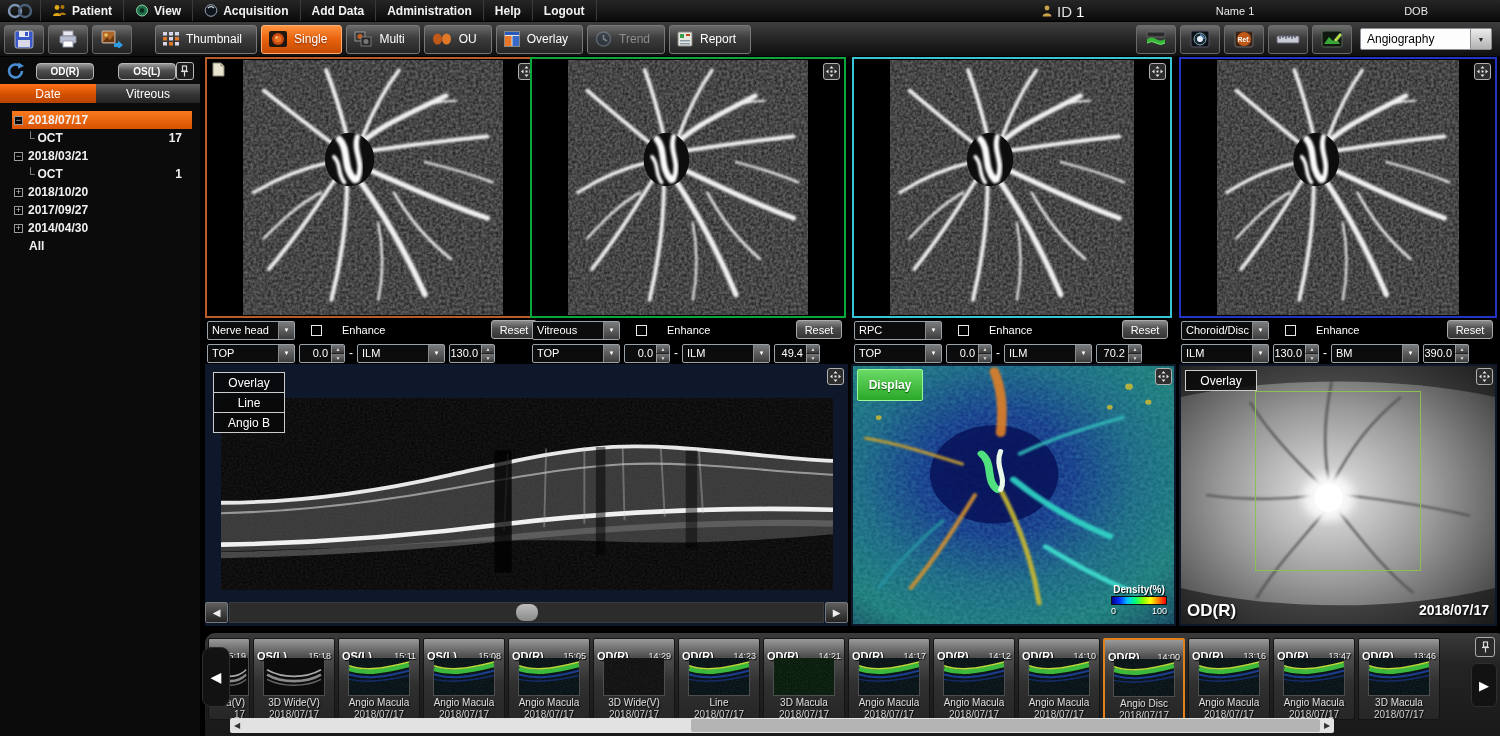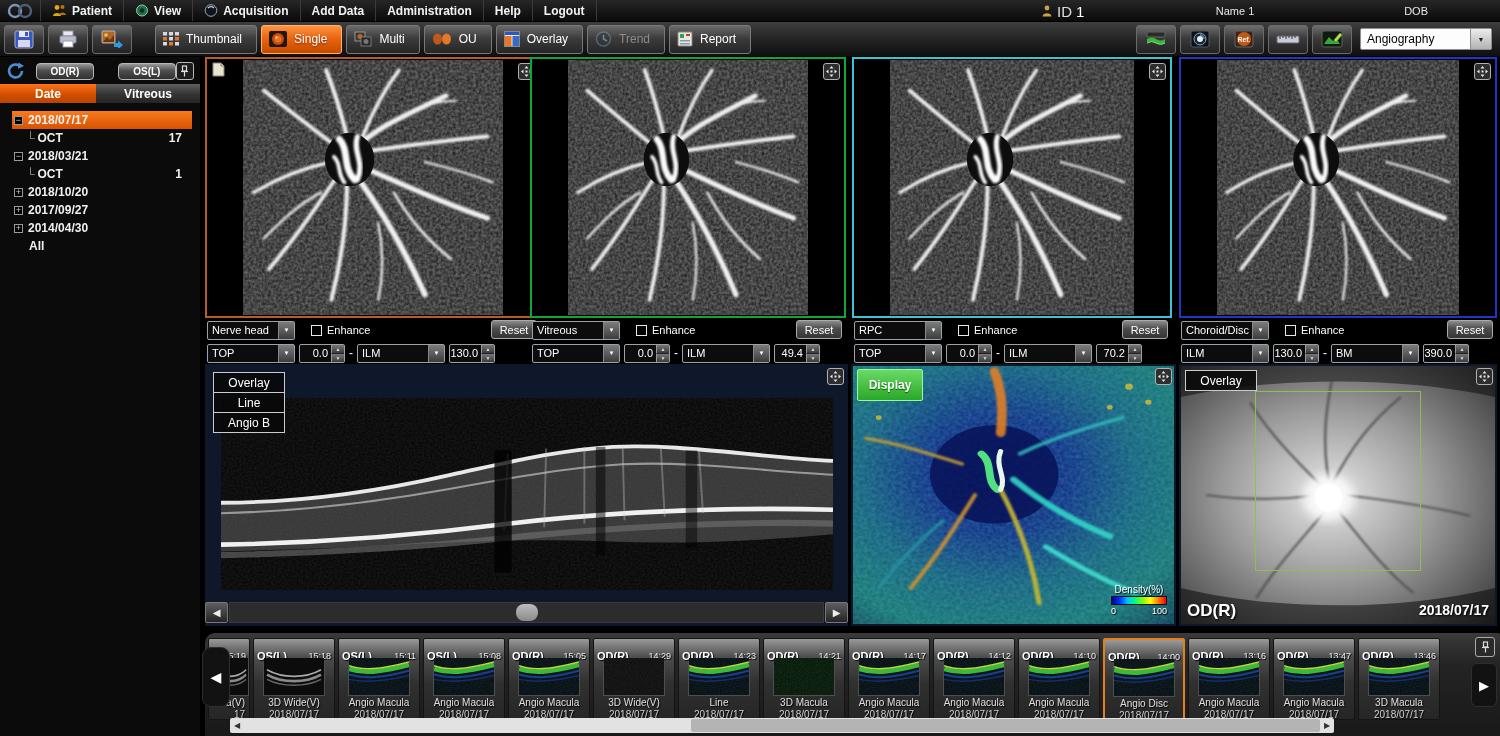--- a/index.html
+++ b/index.html
@@ -31,21 +31,21 @@
   .combo-light{width:132px;height:22px;background:#fdfdfd;border:1px solid #8a8f96;display:flex;align-items:center;border-radius:2px;font-size:12px;color:#000;padding-left:6px;margin-left:4px}
   .cl-chev{margin-left:auto;width:21px;height:20px;background:linear-gradient(#ececec,#b2b2b2);border-left:1px solid #8a8f96;display:flex;align-items:center;justify-content:center;font-size:7px;color:#222}
 
   
   #sidebar{position:absolute;left:0;top:57px;width:200px;height:679px;background:#0b0b0b}
   .side-ctrl{position:absolute;left:0;top:3px;width:100%;height:22px;display:flex;align-items:center;padding:0 6px}
   .eye-btn{width:64px;height:17px;border-radius:4px;border:1px solid #b8b8b8;background:linear-gradient(#9a9a9a,#4e4e4e 45%,#313131);color:#fff;font-size:10px;font-weight:bold;display:flex;align-items:center;justify-content:center}
   .eb1{margin-left:10px}.eb2{margin-left:24px}
   .pin-btn{margin-left:auto;width:20px;height:18px;border:1px solid #b8b8b8;border-radius:3px;background:#1c1c1c;display:flex;align-items:center;justify-content:center}
   .side-tabs{position:absolute;left:0;top:27px;width:100%;height:19px;display:flex}
-  .stab{height:100%;display:flex;align-items:center;justify-content:center;color:#fff;font-size:12px;font-weight:bold}
+  .stab{height:100%;display:flex;align-items:center;justify-content:center;color:#fff;font-size:12px;font-weight:normal}
   .stab.date{width:96px;background:linear-gradient(#ff7318,#d34f00 55%,#b84400)}
   .stab.proc{flex:1;background:linear-gradient(#5f5f5f,#343434 55%,#242424)}
   #treeRows{position:absolute;left:0;top:54px;width:100%}
   .trow{display:flex;align-items:center;height:18px;margin:0 8px 0 12px;color:#f0f0f0;font-weight:bold;font-size:12px;cursor:default}
   .trow.sel{background:linear-gradient(#f97a1e,#d85200)}
   .texp{width:9px;height:9px;border:1px solid #9a9a9a;background:#000;color:#ccc;font-size:9px;line-height:7px;text-align:center;margin:0 5px 0 2px;font-weight:normal}
   .trow.child{padding-left:14px}
   .tcon{color:#999;margin-right:3px;font-weight:normal}
   .tcount{margin-left:auto;margin-right:10px}
   .trow.all{padding-left:17px}
@@ -53,21 +53,21 @@
   
   .col{position:absolute;top:57px;height:309px}
   .imgpanel{height:261px;border:2px solid #888;background:#000;position:relative}
   .imgpanel svg.art{position:absolute;left:36px;top:1px;width:calc(100% - 72px);height:calc(100% - 2px)}
   .exp{position:absolute;top:4px;right:4px;width:17px;height:17px;background:#2e2e2e;border:1px solid #b0b0b0;border-radius:3px;display:flex;align-items:center;justify-content:center}
   .note{position:absolute;left:5px;top:3px}
   .crow{height:22px;margin-top:1px;display:flex;align-items:center;gap:4px;padding:0 2px;position:relative}
   .combo{width:88px;height:19px;background:#0c0c0c;border:1px solid #9aa2aa;border-radius:2px;display:flex;align-items:center;color:#fff;font-size:11px}
   .cval{padding-left:4px;white-space:nowrap;overflow:hidden}
   .chev{margin-left:auto;width:16px;height:17px;background:linear-gradient(#7c7c7c,#3c3c3c);border-left:1px solid #888;color:#fff;font-size:6px;display:flex;align-items:center;justify-content:center}
-  .chk{display:flex;align-items:center;margin-left:12px;gap:5px;color:#fff;font-size:11px}
+  .chk{display:flex;align-items:center;margin-left:12px;gap:20px;color:#fff;font-size:11px}
   .box{width:11px;height:11px;background:#000;border:1px solid #e8e8e8;display:inline-block}
   .reset{position:absolute;right:4px;top:1px;width:46px;height:19px;background:linear-gradient(#8c8c8c,#4c4c4c 45%,#343434);border:1px solid #aaa;border-radius:3px;color:#fff;font-size:11px;font-family:inherit}
   .spin{width:46px;height:19px;background:#0c0c0c;border:1px solid #9aa2aa;border-radius:2px;display:flex;align-items:center;color:#fff;font-size:11px}
   .sval{flex:1;text-align:right;padding-right:3px}
   .sarr{display:flex;flex-direction:column;width:13px;height:17px;margin-left:0}
   .sarr i{flex:1;font-style:normal;font-size:5px;line-height:8px;text-align:center;color:#ddd;background:linear-gradient(#767676,#3a3a3a);border-left:1px solid #999}
   .sarr i:first-child{border-bottom:1px solid #222}
   .dash{color:#fff;font-size:12px}
 
   
@@ -80,21 +80,21 @@
   #fundus svg.art{position:absolute;left:2px;top:2px;width:314px;height:258px}
   .ostack{position:absolute;left:8px;top:8px;display:flex;flex-direction:column;z-index:3}
   .obtn{width:72px;height:21px;background:rgba(8,8,8,.85);border:1px solid #ccc;color:#fff;font-size:12px;display:flex;align-items:center;justify-content:center;font-family:inherit}
   .obtn + .obtn{margin-top:-1px}
   .disp{position:absolute;left:6px;top:5px;width:66px;height:32px;background:linear-gradient(#6ada66,#2aa828);border:1px solid #9cf79c;border-radius:2px;color:#fff;font-weight:bold;font-size:12px;display:flex;align-items:center;justify-content:center;text-shadow:0 1px 1px #065506;z-index:3}
   .bs-scroll{position:absolute;left:0;right:0;bottom:2px;height:23px;display:flex;align-items:center;z-index:3}
   .bs-arrow{width:23px;height:21px;background:linear-gradient(#5e5e5e,#242424);border:1px solid #787878;border-radius:2px;color:#eee;font-size:10px;display:flex;align-items:center;justify-content:center}
   .bs-track{flex:1;height:21px;background:#2c2c2c;border:1px solid #3a3a3a;margin:0 1px;position:relative}
   .bs-thumb{position:absolute;left:calc(50% - 11px);top:1px;width:22px;height:17px;background:linear-gradient(#bdbdbd,#8a8a8a);border-radius:8px}
   .dscale{position:absolute;right:6px;bottom:10px;width:62px;text-align:center;z-index:3}
-  .dscale .lab{color:#fff;font-size:10px;font-weight:normal;text-shadow:1px 1px 1px #000}
+  .dscale .lab{color:#fff;font-size:10px;font-weight:bold;text-shadow:1px 1px 1px #000}
   .dbar{height:9px;margin:1px 3px;background:linear-gradient(to right,#000090,#0030ff,#00c0ff,#00ff80,#80ff00,#ffff00,#ff8000,#ff0000);border:1px solid #111}
   .dnums{display:flex;justify-content:space-between;color:#fff;font-size:9px;padding:0 3px;text-shadow:1px 1px 1px #000}
   .frect{position:absolute;left:76px;top:27px;width:166px;height:180px;border:1px solid #8cc052;z-index:2}
   .fx-eye{position:absolute;left:8px;bottom:5px;color:#fff;font-size:17px;font-weight:bold;text-shadow:1px 1px 2px #000;z-index:3}
   .fx-date{position:absolute;right:8px;bottom:8px;color:#fff;font-size:14px;font-weight:bold;text-shadow:1px 1px 2px #000;z-index:3}
 
   
   #strip{position:absolute;left:205px;top:633px;width:1295px;height:103px;background:linear-gradient(#3a3a3a,#242424 30%,#191919);border-radius:10px 2px 0 0}
   #thumbRow{position:absolute;left:3px;top:5px;display:flex;gap:3px;height:82px;overflow:hidden;width:1250px}
   .thumb{width:82px;background:linear-gradient(180deg,#9a9a9a,#4e4e4e 22%,#303030 55%,#262626);border:1px solid #141414;border-radius:2px;overflow:hidden;flex:0 0 auto}

